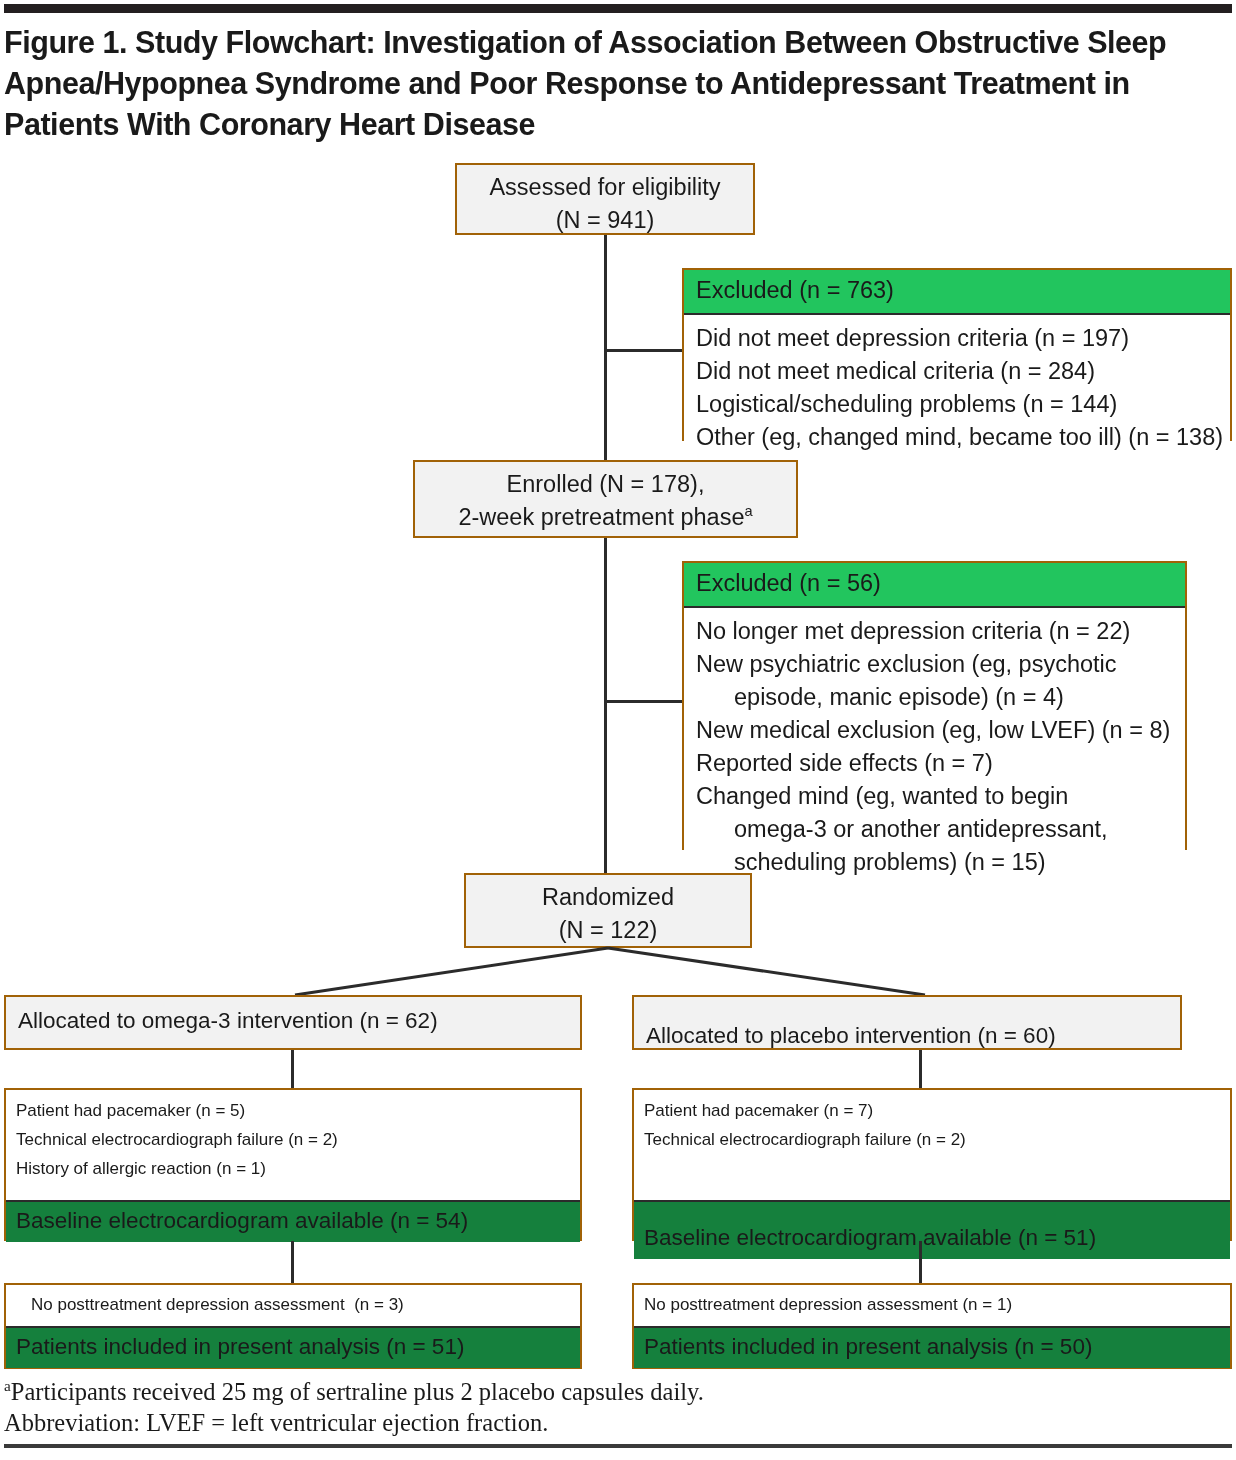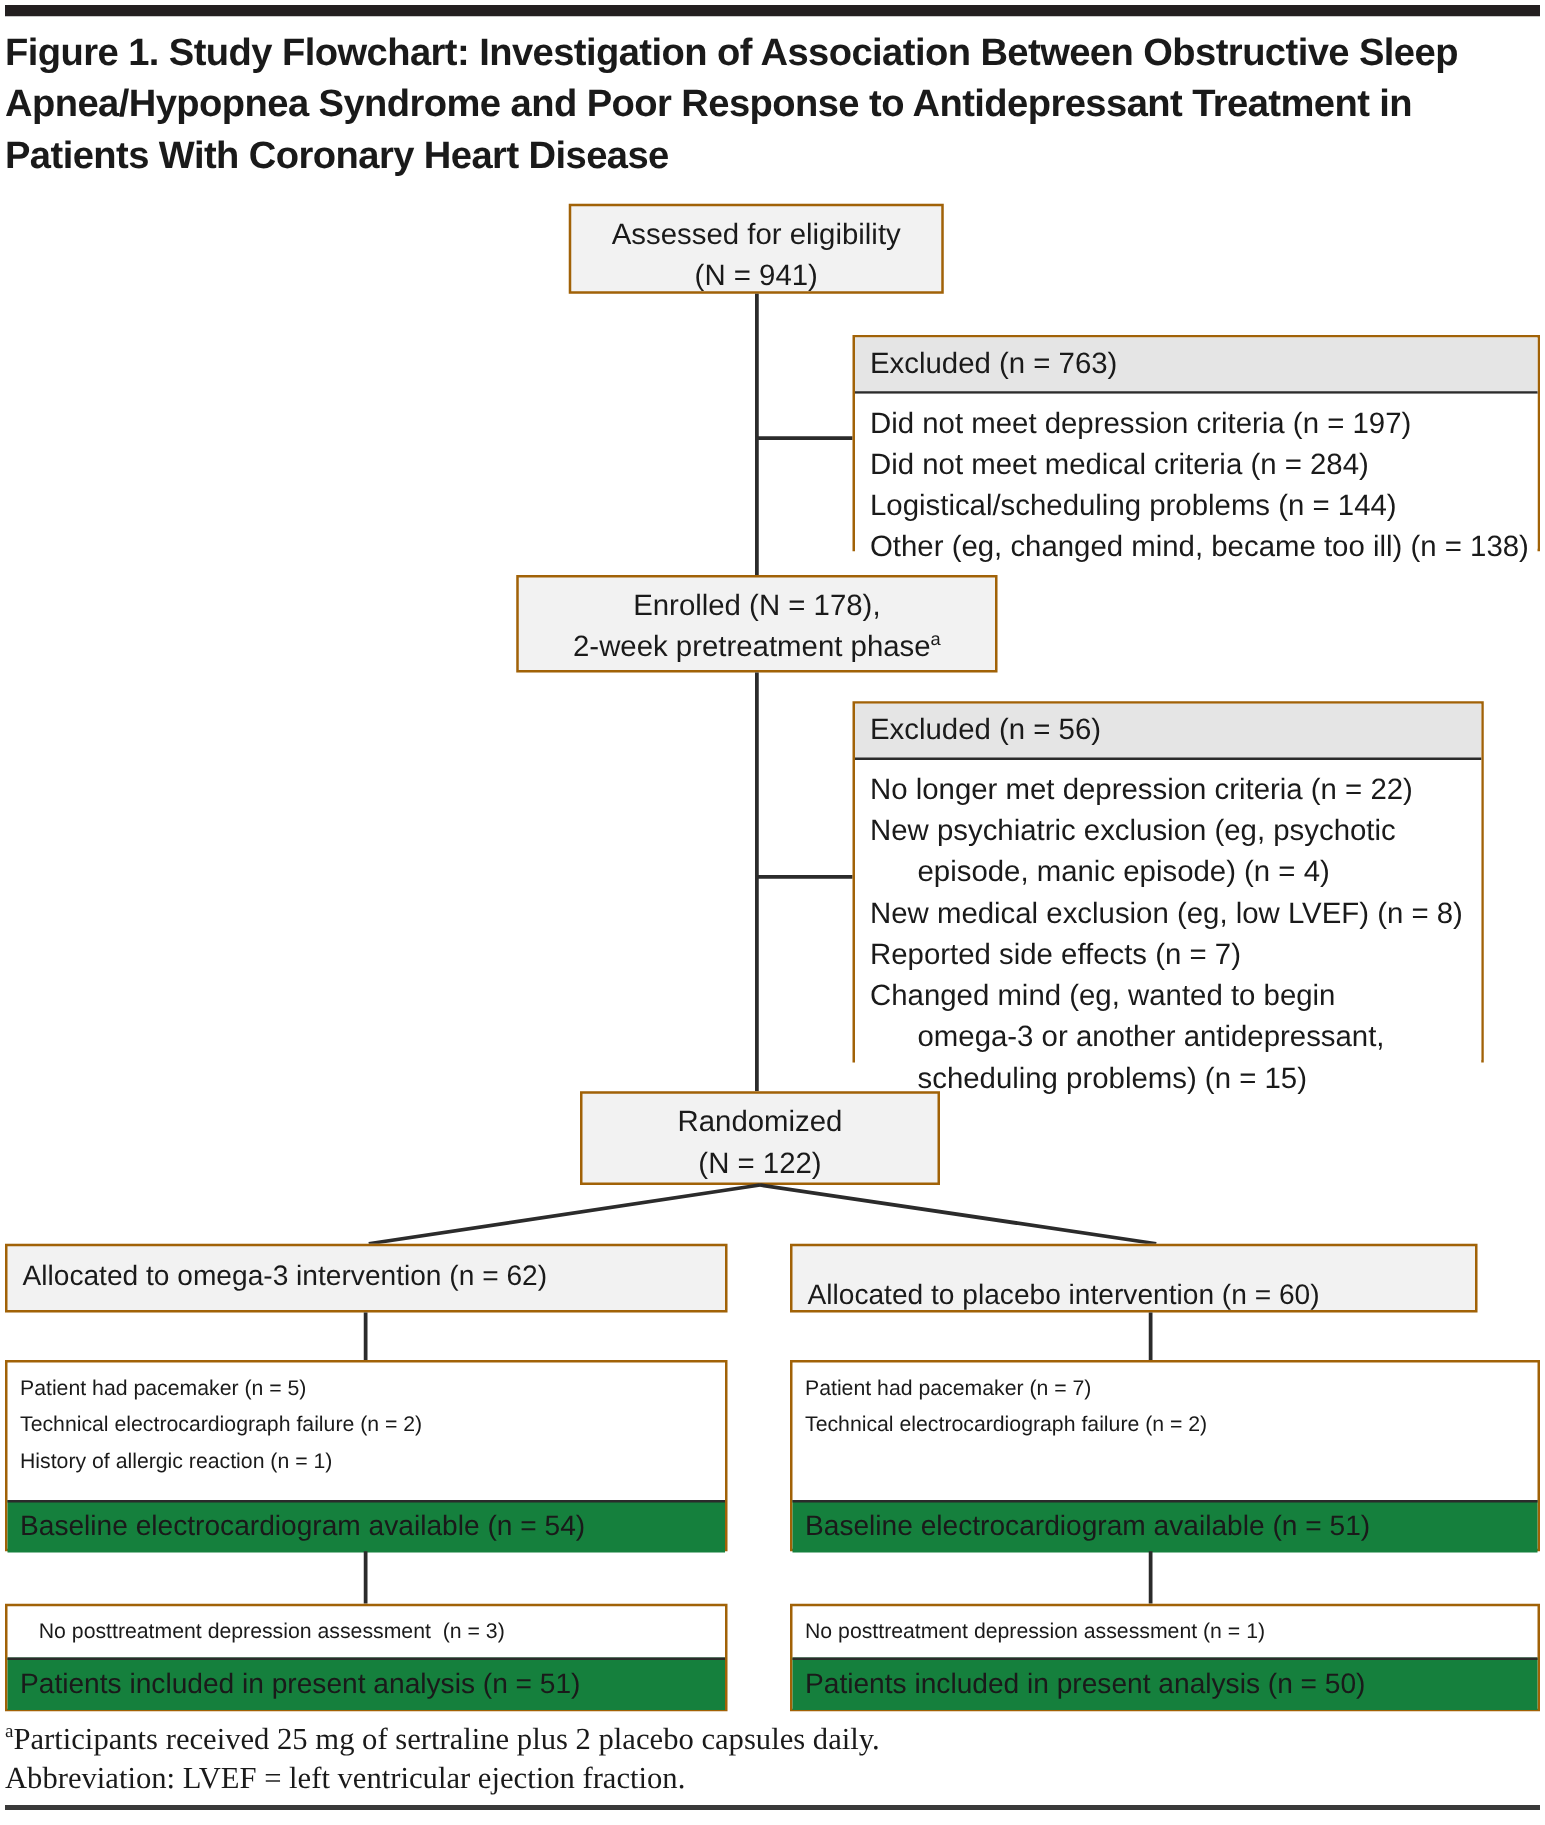--- a/index.html
+++ b/index.html
@@ -55,21 +55,21 @@
   .box-line {
     font-size: 23.5px;
     line-height: 33px;
     color: #1a1a1a;
     white-space: pre;
   }
   .center { text-align: center; }
 
   
   .hdr {
-    background: #e5e5e5;
+    background: #22c55e;
     border-bottom: 2px solid #2b2b2b;
     padding: 4px 12px 6px 12px;
   }
   .bdy {
     background: #ffffff;
     padding: 7px 12px 8px 12px;
   }
   .indent { padding-left: 38px; }
 
   
@@ -219,21 +219,21 @@
     <div class="sub-line big">Allocated to placebo intervention (n = 60)</div>
   </div>
 
   <div class="vline" style="left:919px; top:1050px; height:38px;"></div>
 
   <div class="box" style="left:632px; top:1088px; width:600px; height:153px; padding:0;">
     <div class="subrow" style="height:110px;">
       <div class="sub-line">Patient had pacemaker (n = 7)</div>
       <div class="sub-line">Technical electrocardiograph failure (n = 2)</div>
     </div>
-    <div class="subrow sep shade" style="padding-top:4px;">
+    <div class="subrow sep shade" style="padding-top:21px;">
       <div class="sub-line big">Baseline electrocardiogram available (n = 51)</div>
     </div>
   </div>
 
   <div class="vline" style="left:919px; top:1241px; height:42px;"></div>
 
   <div class="box" style="left:632px; top:1283px; width:600px; height:86px; padding:0;">
     <div class="subrow" style="padding-top:5px;">
       <div class="sub-line">No posttreatment depression assessment (n = 1)</div>
     </div>

